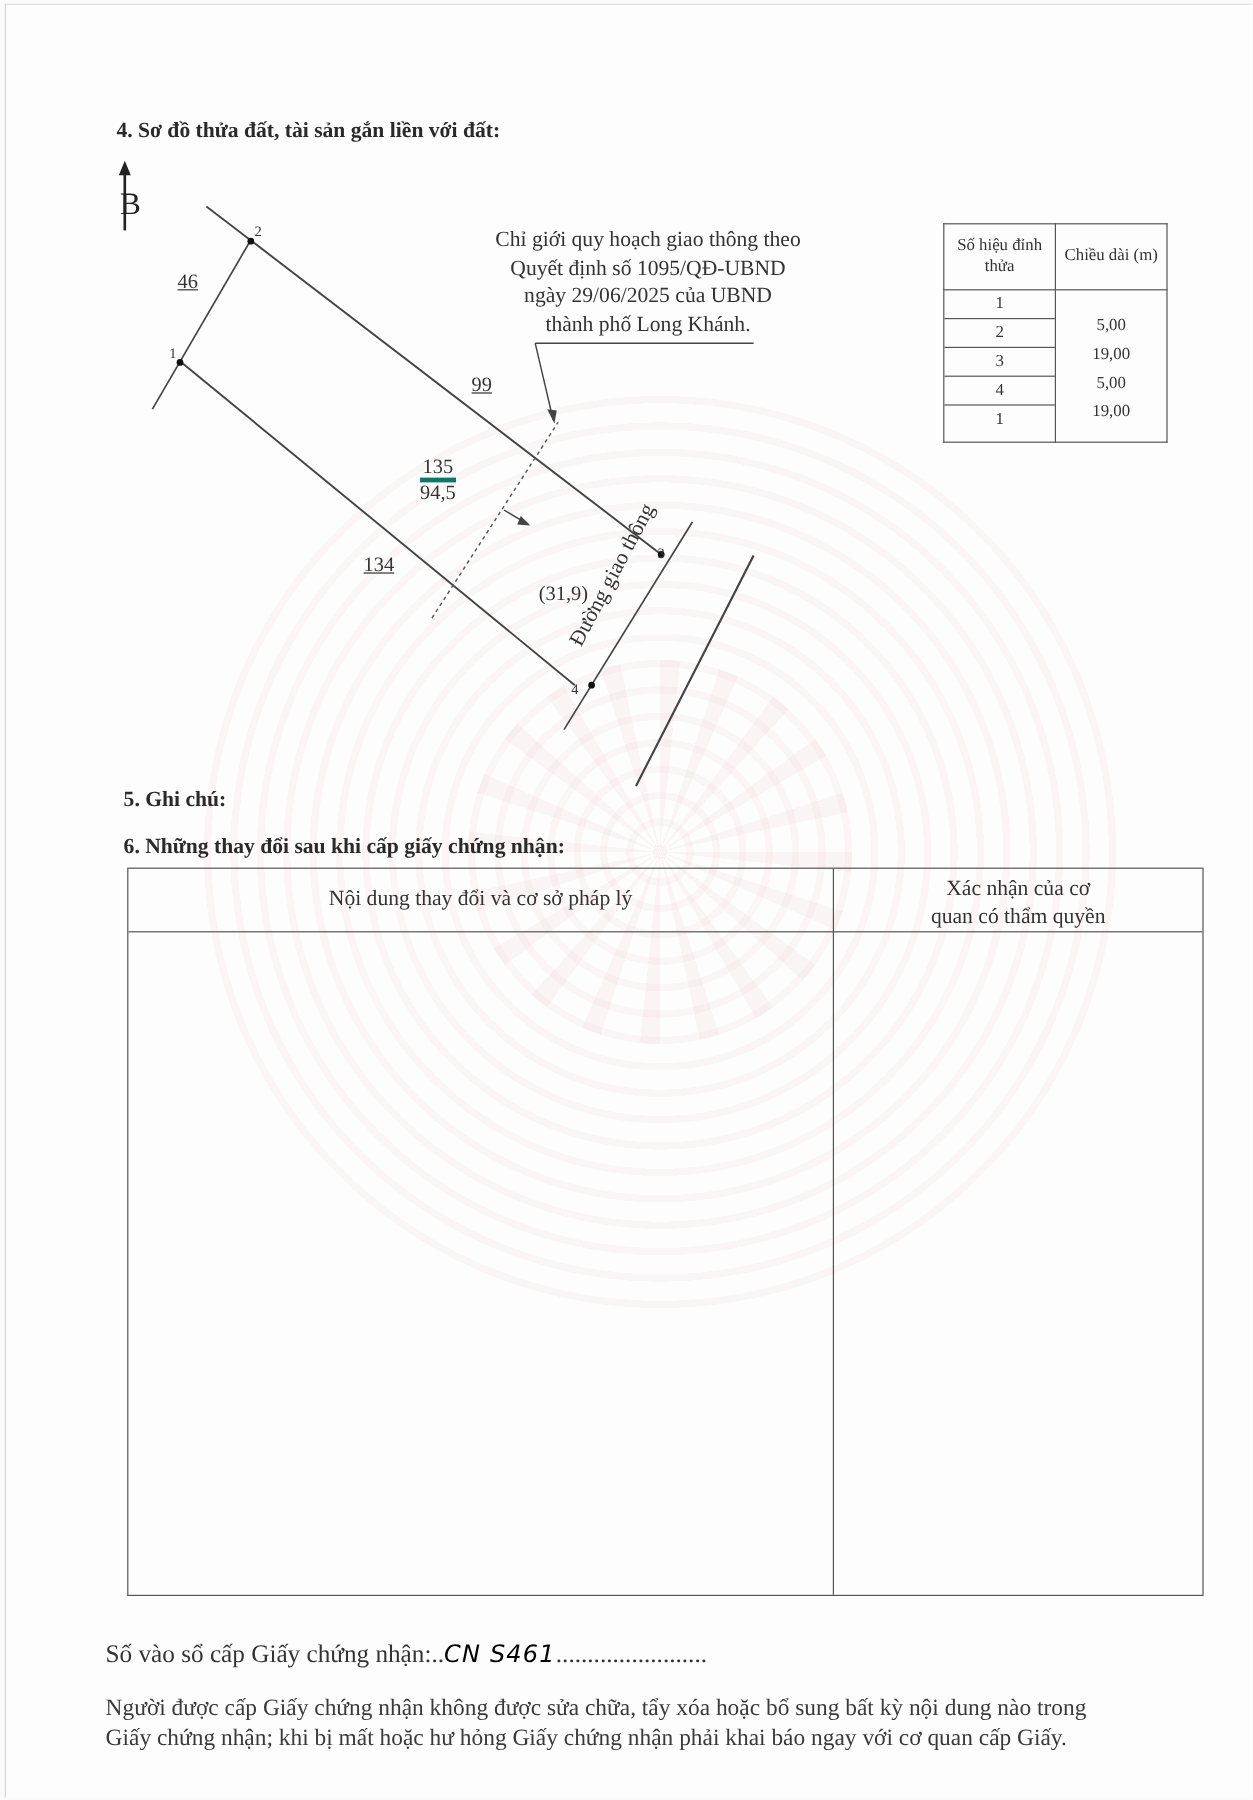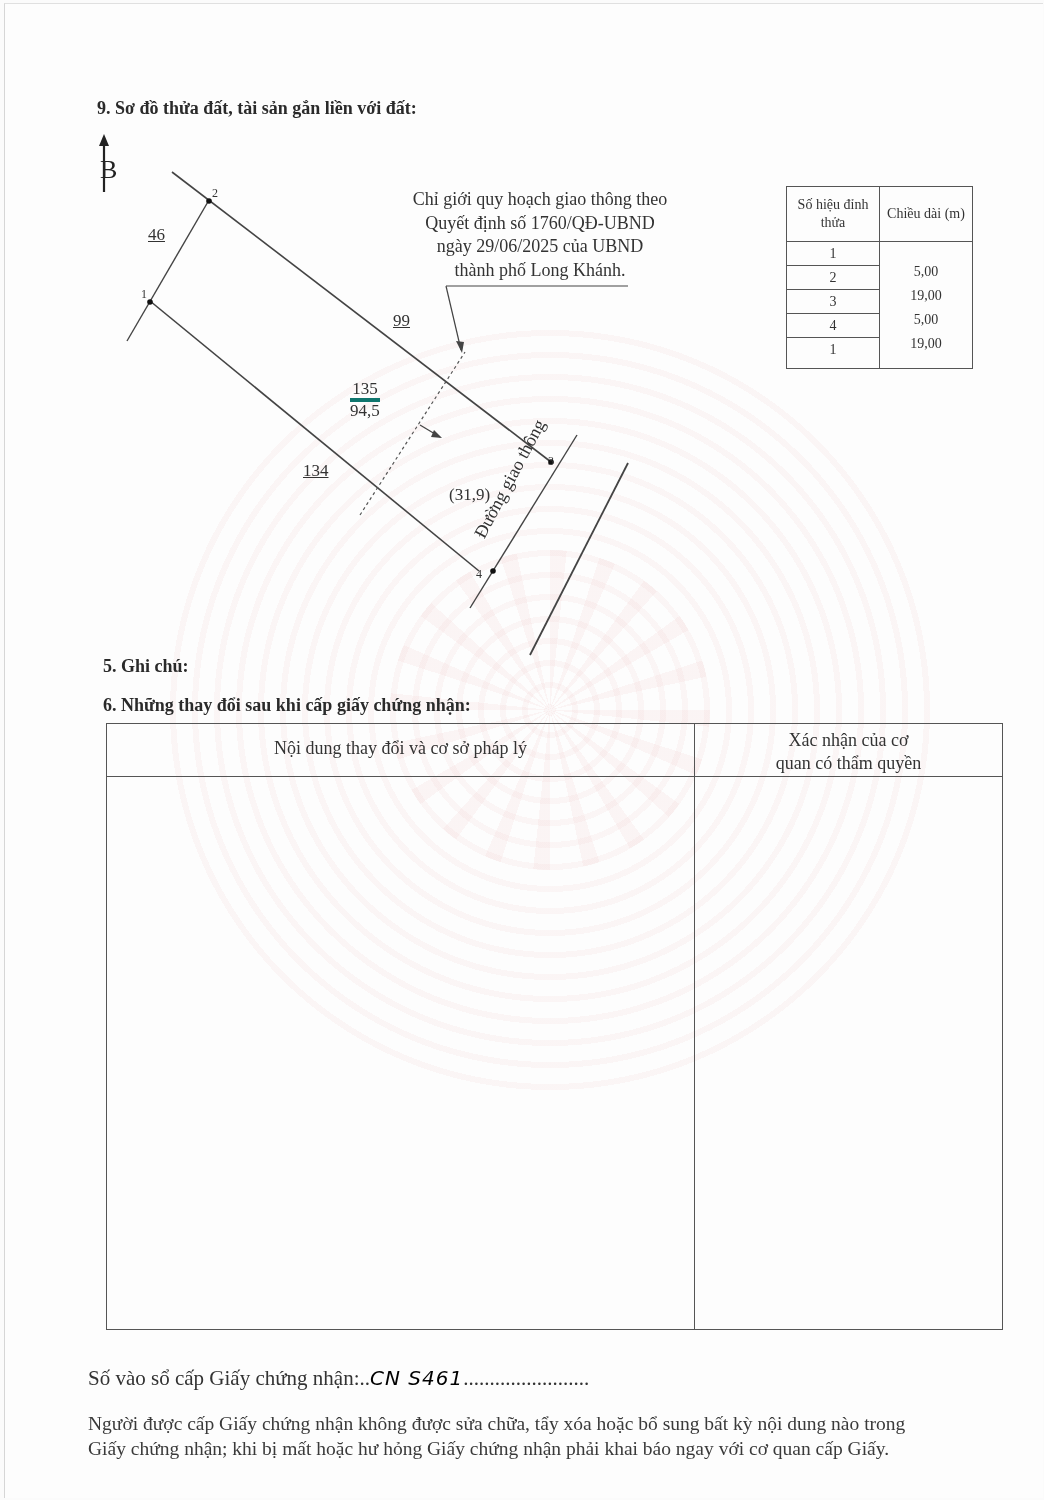--- a/index.html
+++ b/index.html
@@ -51,21 +51,21 @@
   .cert-line { position: absolute; left: 88px; top: 1366px; font-size: 21px; color: #333; white-space: nowrap; }
   .cert-line .hand { font-family: "DejaVu Sans", sans-serif; font-size: 20px; color: #000000; font-style: italic; letter-spacing: 1px; }
   .warn { position: absolute; left: 88px; top: 1411px; width: 880px; font-size: 19.5px; line-height: 25px; color: #3a3a3a; }
 </style>
 </head>
 <body>
 
 <div class="page"></div>
 <div class="watermark"></div>
 
-<div class="abs h-section" style="left:97px; top:98px;">9. Sơ đồ thửa đất, tài sản gắn liền với đất:</div>
+<div class="abs h-section" style="left:97px; top:98px;">4. Sơ đồ thửa đất, tài sản gắn liền với đất:</div>
 
 <svg class="diagram" viewBox="0 0 1044 660" width="1044" height="660">
 
   <g>
     <line x1="104" y1="140" x2="104" y2="192" stroke="#222" stroke-width="2.2"></line>
     <polygon points="104,134 99,146 109,146" fill="#222"></polygon>
     <text x="100" y="178" font-family="Liberation Serif, serif" font-size="26" fill="#222">B</text>
   </g>
 
   <line x1="172" y1="172" x2="551" y2="462" stroke="#444" stroke-width="1.6"></line>
@@ -104,21 +104,21 @@
 
 <div class="frac">
   <div class="top">135</div>
   <div>94,5</div>
 </div>
 <span class="lbl" style="left:449px; top:485px;">(31,9)</span>
 <span class="road">Đường giao thông</span>
 
 <div class="note">
   <div>Chỉ giới quy hoạch giao thông theo</div>
-  <div>Quyết định số 1760/QĐ-UBND</div>
+  <div>Quyết định số 1095/QĐ-UBND</div>
   <div>ngày 29/06/2025 của UBND</div>
   <div>thành phố Long Khánh.</div>
 </div>
 
 <table class="coord-table">
   <tbody>
       <tr>
     <th class="ct-h1">Số hiệu đỉnh thửa</th>
     <th class="ct-h2">Chiều dài (m)</th>
   </tr>

